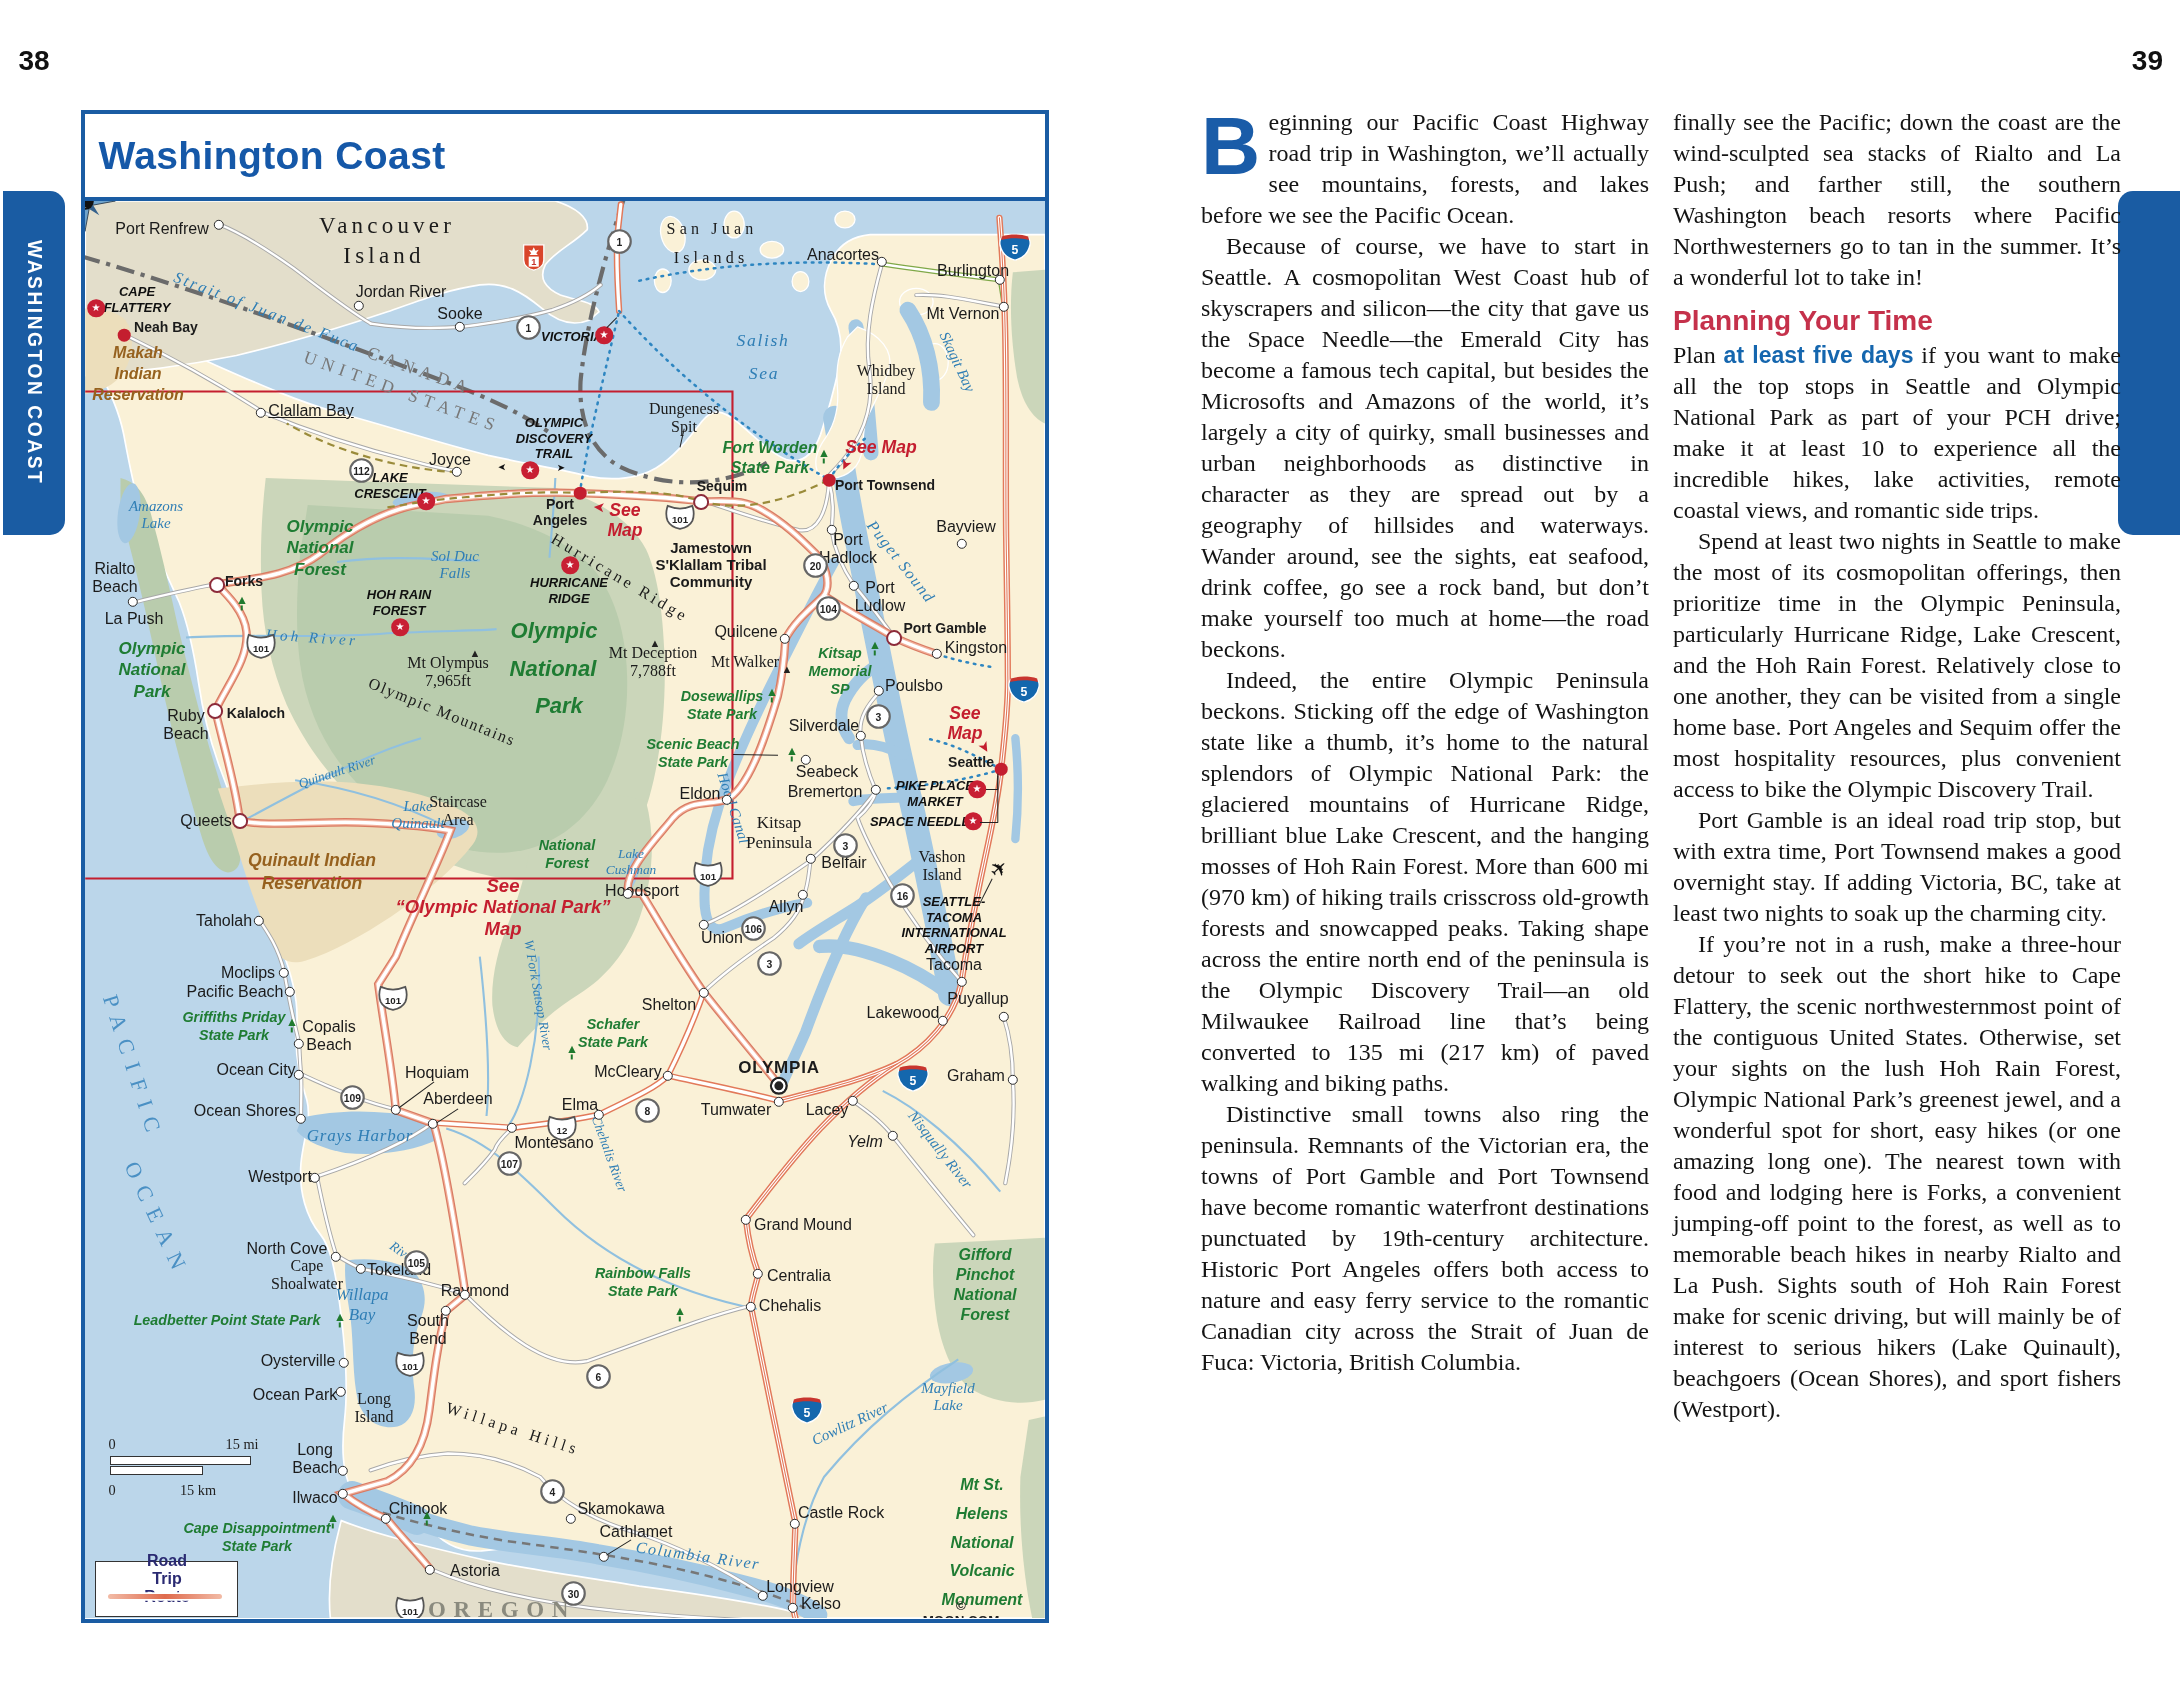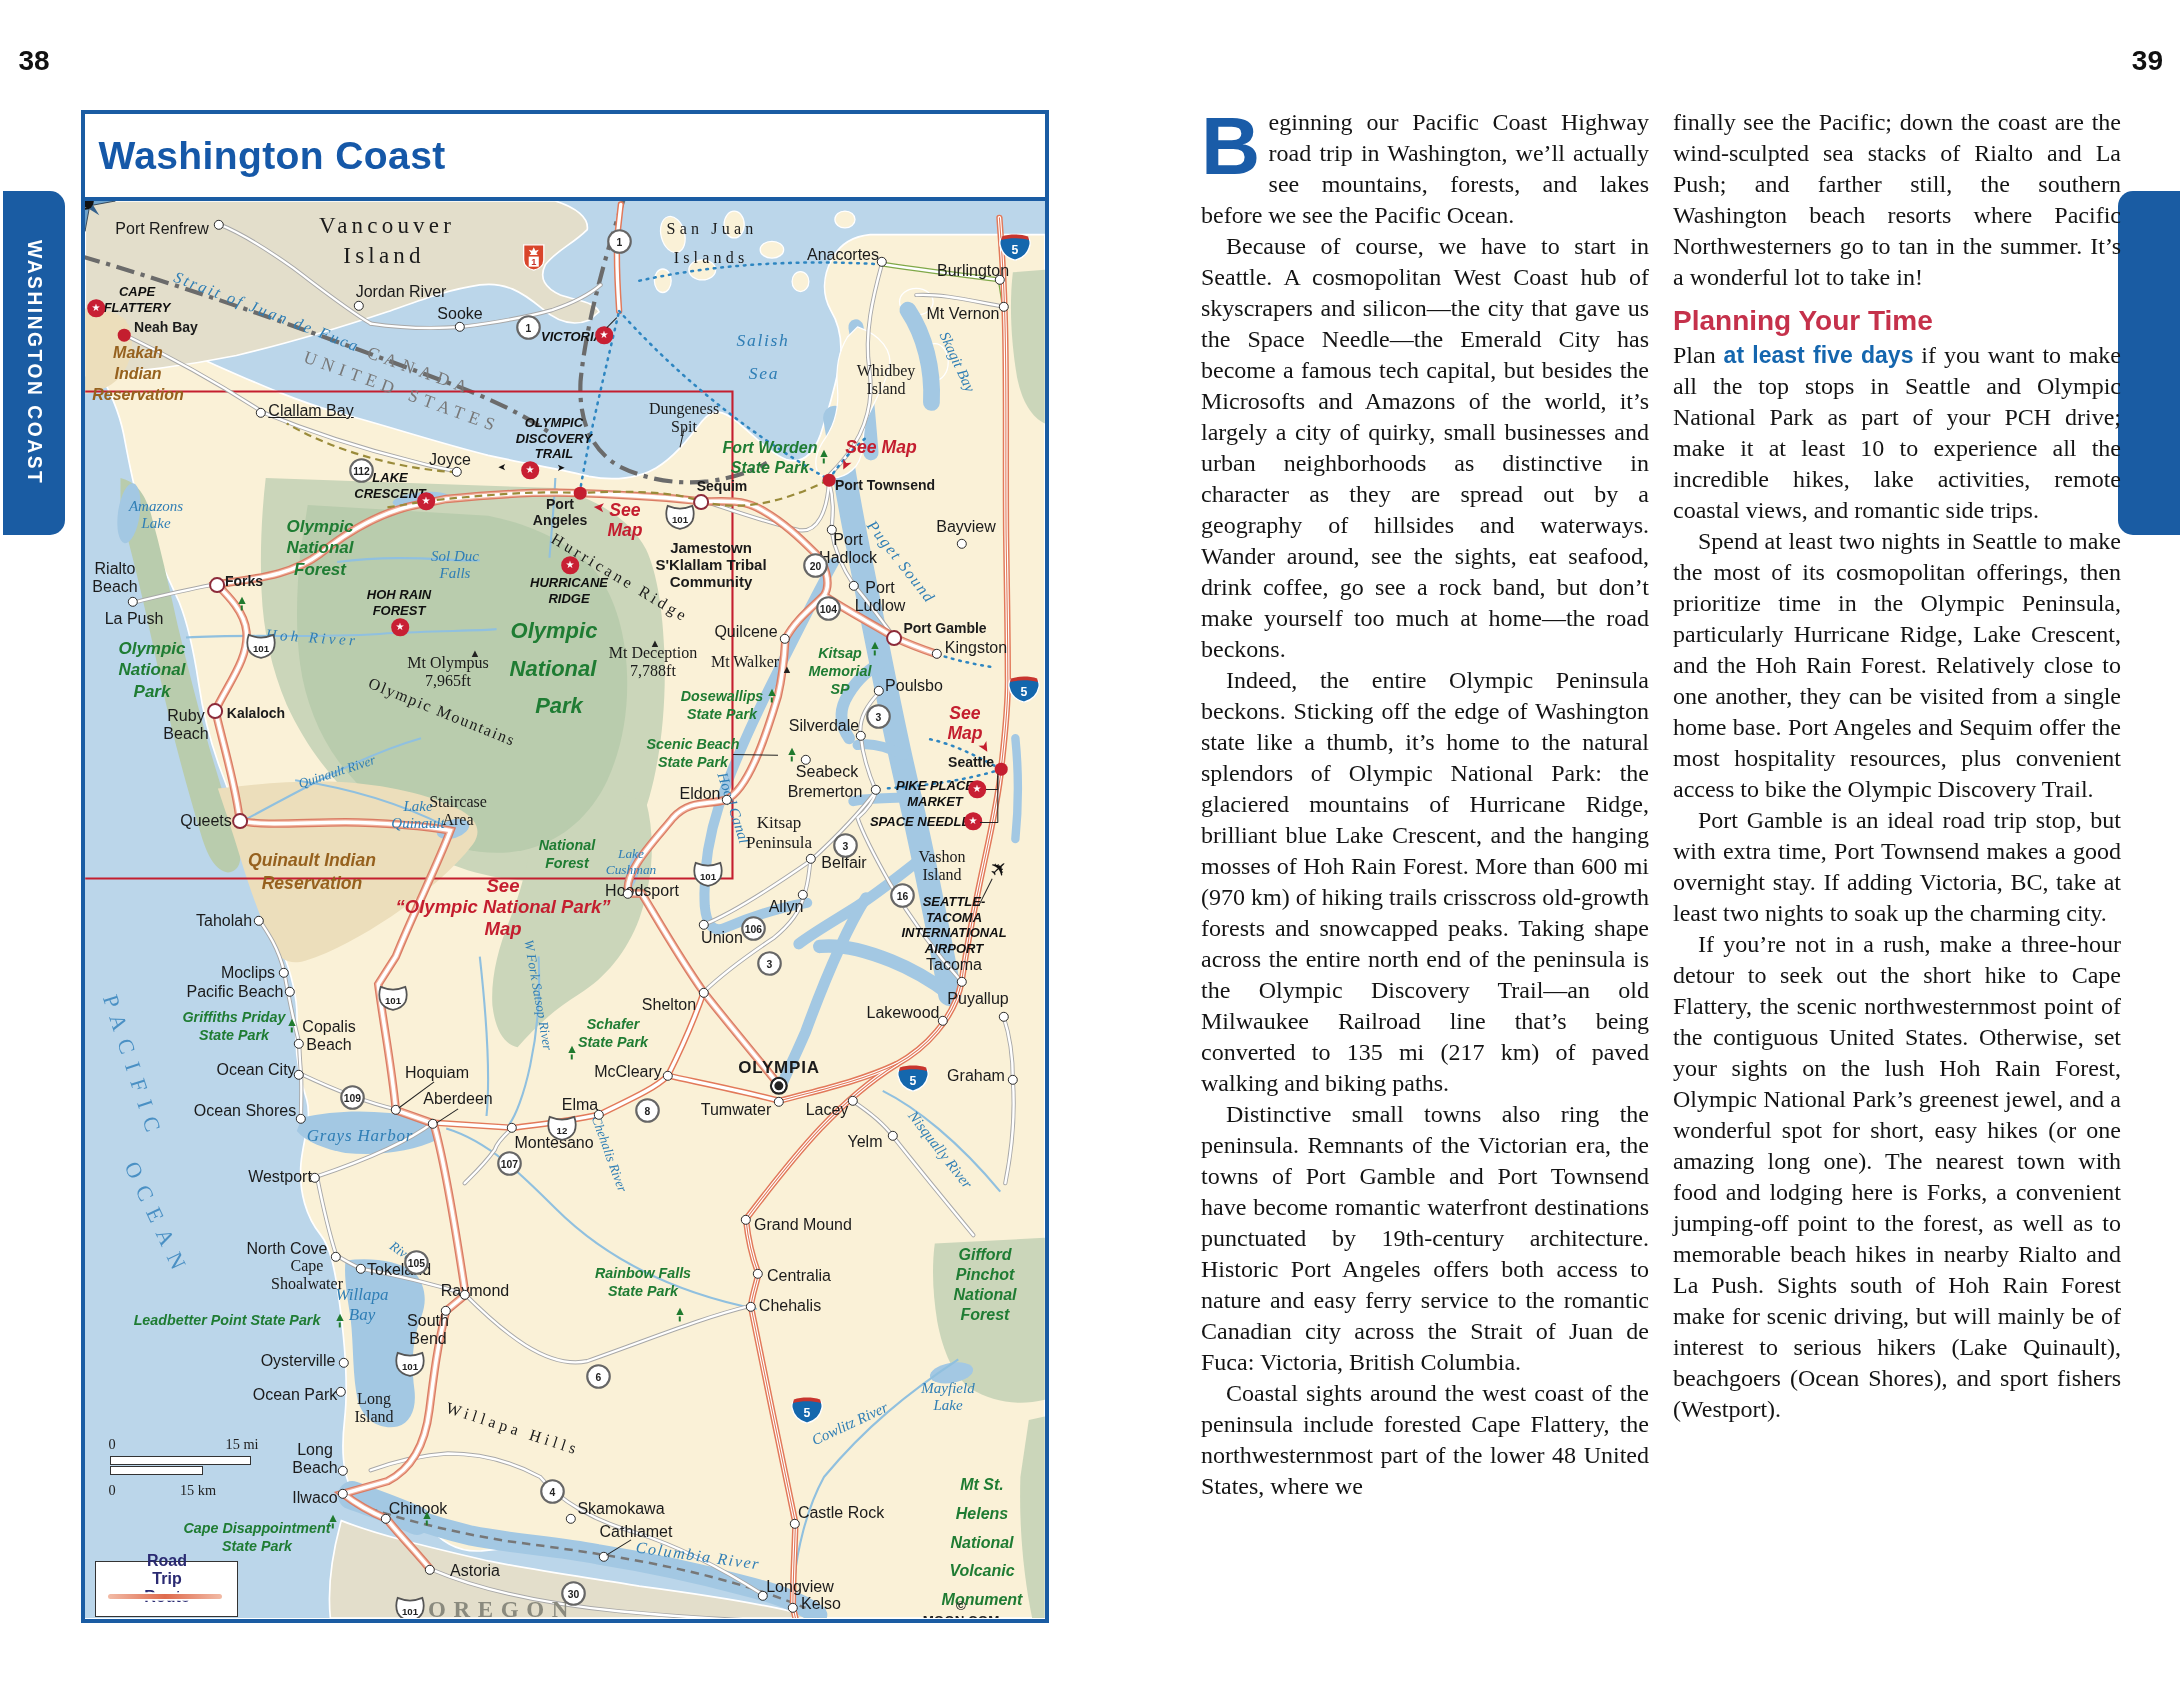--- a/index.html
+++ b/index.html
@@ -538,21 +538,21 @@
         <div class="lbl town" style="left: 714px; top: 1075px; transform: translate(-50%, -50%);">Centralia</div>
         <div class="dot" style="left: 673px; top: 1073px;"></div>
         <div class="lbl town" style="left: 705px; top: 1105px; transform: translate(-50%, -50%);">Chehalis</div>
         <div class="dot" style="left: 666px; top: 1106px;"></div>
         <div class="lbl town" style="left: 718px; top: 1024px; transform: translate(-50%, -50%);">Grand Mound</div>
         <div class="dot" style="left: 661px; top: 1019px;"></div>
         <div class="lbl town" style="left: 651px; top: 909px; transform: translate(-50%, -50%);">Tumwater</div>
         <div class="dot" style="left: 694px; top: 901px;"></div>
         <div class="lbl town" style="left: 742px; top: 909px; transform: translate(-50%, -50%);">Lacey</div>
         <div class="dot" style="left: 768px; top: 900px;"></div>
-        <div class="lbl town" style="left: 780px; top: 941px; transform: translate(-50%, -50%);">Yelm</div>
+        <div class="lbl town" style="left: 780px; top: 941px; transform: translate(-50%, -50%); font-style: italic;">Yelm</div>
         <div class="dot" style="left: 808px; top: 935px;"></div>
         <div class="lbl town" style="left: 891px; top: 875px; transform: translate(-50%, -50%);">Graham</div>
         <div class="dot" style="left: 928px; top: 879px;"></div>
         <div class="lbl town" style="left: 818px; top: 812px; transform: translate(-50%, -50%);">Lakewood</div>
         <div class="dot" style="left: 858px; top: 820px;"></div>
         <div class="lbl town" style="left: 893px; top: 798px; transform: translate(-50%, -50%);">Puyallup</div>
         <div class="dot" style="left: 919px; top: 816px;"></div>
         <div class="lbl town" style="left: 869px; top: 764px; transform: translate(-50%, -50%);">Tacoma</div>
         <div class="dot" style="left: 877px; top: 781px;"></div>
         <div class="lbl town cap" style="left: 694px; top: 867px; transform: translate(-50%, -50%);">OLYMPIA</div>
@@ -819,21 +819,20 @@
         </div>
       </div>
   </div>
 </div>
 
 <div id="col1" class="col">
     <p><span class="drop">B</span>eginning our Pacific Coast Highway road trip in Washington, we’ll actually see mountains, forests, and lakes before we see the Pacific Ocean.</p>
     <p class="ind">Because of course, we have to start in Seattle. A cosmopolitan West Coast hub of skyscrapers and silicon—the city that gave us the Space Needle—the Emerald City has become a famous tech capital, but besides the Microsofts and Amazons of the world, it’s largely a city of quirky, small businesses and urban neighborhoods as distinctive in character as they are spread out by a geography of hillsides and waterways. Wander around, see the sights, eat seafood, drink coffee, go see a rock band, but don’t make yourself too much at home—the road beckons.</p>
     <p class="ind">Indeed, the entire Olympic Peninsula beckons. Sticking off the edge of Washington state like a thumb, it’s home to the natural splendors of Olympic National Park: the glaciered mountains of Hurricane Ridge, brilliant blue Lake Crescent, and the hanging mosses of Hoh Rain Forest. More than 600 mi (970 km) of hiking trails crisscross old-growth forests and snowcapped peaks. Taking shape across the entire north end of the peninsula is the Olympic Discovery Trail—an old Milwaukee Railroad line that’s being converted to 135 mi (217 km) of paved walking and biking paths.</p>
     <p class="ind">Distinctive small towns also ring the peninsula. Remnants of the Victorian era, the towns of Port Gamble and Port Townsend have become romantic waterfront destinations punctuated by 19th-century architecture. Historic Port Angeles offers both access to nature and easy ferry service to the romantic Canadian city across the Strait of Juan de Fuca: Victoria, British Columbia.</p>
-    <p class="ind">Coastal sights around the west coast of the peninsula include forested Cape Flattery, the northwesternmost part of the lower 48 United States, where we</p>
   </div>
 <div id="col2" class="col">
     <p>finally see the Pacific; down the coast are the wind-sculpted sea stacks of Rialto and La Push; and farther still, the southern Washington beach resorts where Pacific Northwesterners go to tan in the summer. It’s a wonderful lot to take in!</p>
     <h2>Planning Your Time</h2>
     <p>Plan <span class="hl">at least five days</span> if you want to make all the top stops in Seattle and Olympic National Park as part of your PCH drive; make it at least 10 to experience all the incredible hikes, lake activities, remote coastal views, and romantic side trips.</p>
     <p class="ind">Spend at least two nights in Seattle to make the most of its cosmopolitan offerings, then prioritize time in the Olympic Peninsula, particularly Hurricane Ridge, Lake Crescent, and the Hoh Rain Forest. Relatively close to one another, they can be visited from a single home base. Port Angeles and Sequim offer the most hospitality resources, plus convenient access to bike the Olympic Discovery Trail.</p>
     <p class="ind">Port Gamble is an ideal road trip stop, but with extra time, Port Townsend makes a good overnight stay. If adding Victoria, BC, take at least two nights to soak up the charming city.</p>
     <p class="ind">If you’re not in a rush, make a three-hour detour to seek out the short hike to Cape Flattery, the scenic northwesternmost point of the contiguous United States. Otherwise, set your sights on the lush Hoh Rain Forest, Olympic National Park’s greenest jewel, and a wonderful spot for short, easy hikes (or one amazing long one). The nearest town with food and lodging here is Forks, a convenient jumping-off point to the forest, as well as to memorable beach hikes in nearby Rialto and La Push. Sights south of Hoh Rain Forest make for scenic driving, but will mainly be of interest to serious hikers (Lake Quinault), beachgoers (Ocean Shores), and sport fishers (Westport).</p>
   </div>
 

